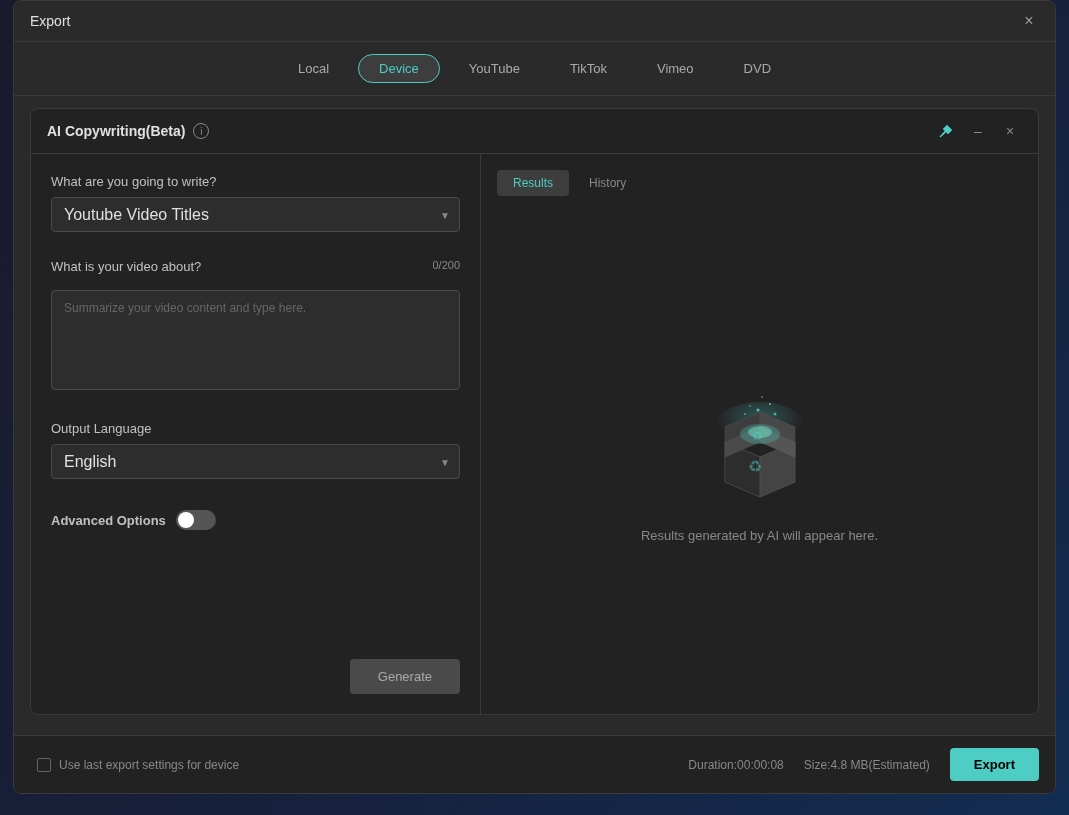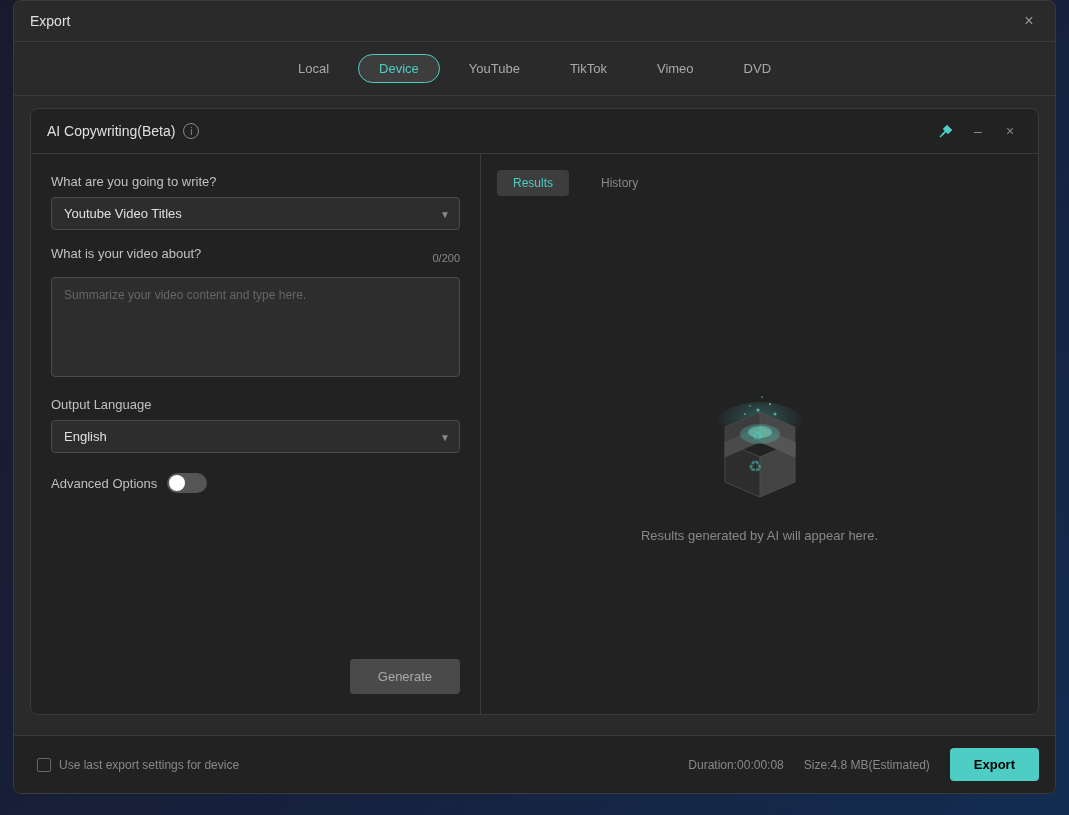--- a/index.html
+++ b/index.html
@@ -110,21 +110,21 @@
 
     .ai-panel-title-row {
       display: flex;
       align-items: center;
       gap: 8px;
     }
 
     .ai-panel-title {
       color: #e0e0e0;
       font-size: 14px;
-      font-weight: 400;
+      font-weight: 700;
     }
 
     .info-icon {
       width: 16px;
       height: 16px;
       border-radius: 50%;
       border: 1px solid #888;
       display: flex;
       align-items: center;
       justify-content: center;
@@ -159,60 +159,59 @@
       height: 560px;
     }
 
     
     .ai-left {
       width: 450px;
       padding: 20px;
       border-right: 1px solid #3a3a3a;
       display: flex;
       flex-direction: column;
-      gap: 16px;
+      gap: 27px;
     }
 
     .field-label {
       color: #c0c0c0;
       font-size: 13px;
       margin-bottom: 8px;
     }
 
     .select-wrapper {
       position: relative;
     }
 
     .custom-select {
       width: 100%;
       background: #2d2d2d;
       border: 1px solid #4a4a4a;
       border-radius: 4px;
       color: #e0e0e0;
-      font-size: 13px;
+      font-size: 16px;
       padding: 8px 32px 8px 12px;
       appearance: none;
       cursor: pointer;
       outline: none;
     }
 
     .select-arrow {
       position: absolute;
       right: 10px;
       top: 50%;
       transform: translateY(-50%);
       pointer-events: none;
       color: #888;
       font-size: 10px;
     }
 
     .textarea-header {
       display: flex;
       justify-content: space-between;
-      align-items: center;
       margin-bottom: 8px;
     }
 
     .char-count {
       color: #888;
       font-size: 11px;
     }
 
     .content-textarea {
       width: 100%;
@@ -232,20 +231,21 @@
     .advanced-row {
       display: flex;
       align-items: center;
       gap: 10px;
       margin-top: 4px;
     }
 
     .advanced-label {
       color: #c0c0c0;
       font-size: 13px;
+      font-weight: bold;
     }
 
     
     .toggle-switch {
       position: relative;
       width: 40px;
       height: 20px;
       cursor: pointer;
     }
 
@@ -302,21 +302,21 @@
     
     .ai-right {
       flex: 1;
       padding: 16px;
       display: flex;
       flex-direction: column;
     }
 
     .results-tabs {
       display: flex;
-      gap: 16px;
+      gap: 4px;
       margin-bottom: 20px;
       align-items: flex-end;
     }
 
     .results-tab {
       padding: 6px 16px;
       border-radius: 4px;
       font-size: 12px;
       cursor: pointer;
       border: none;

